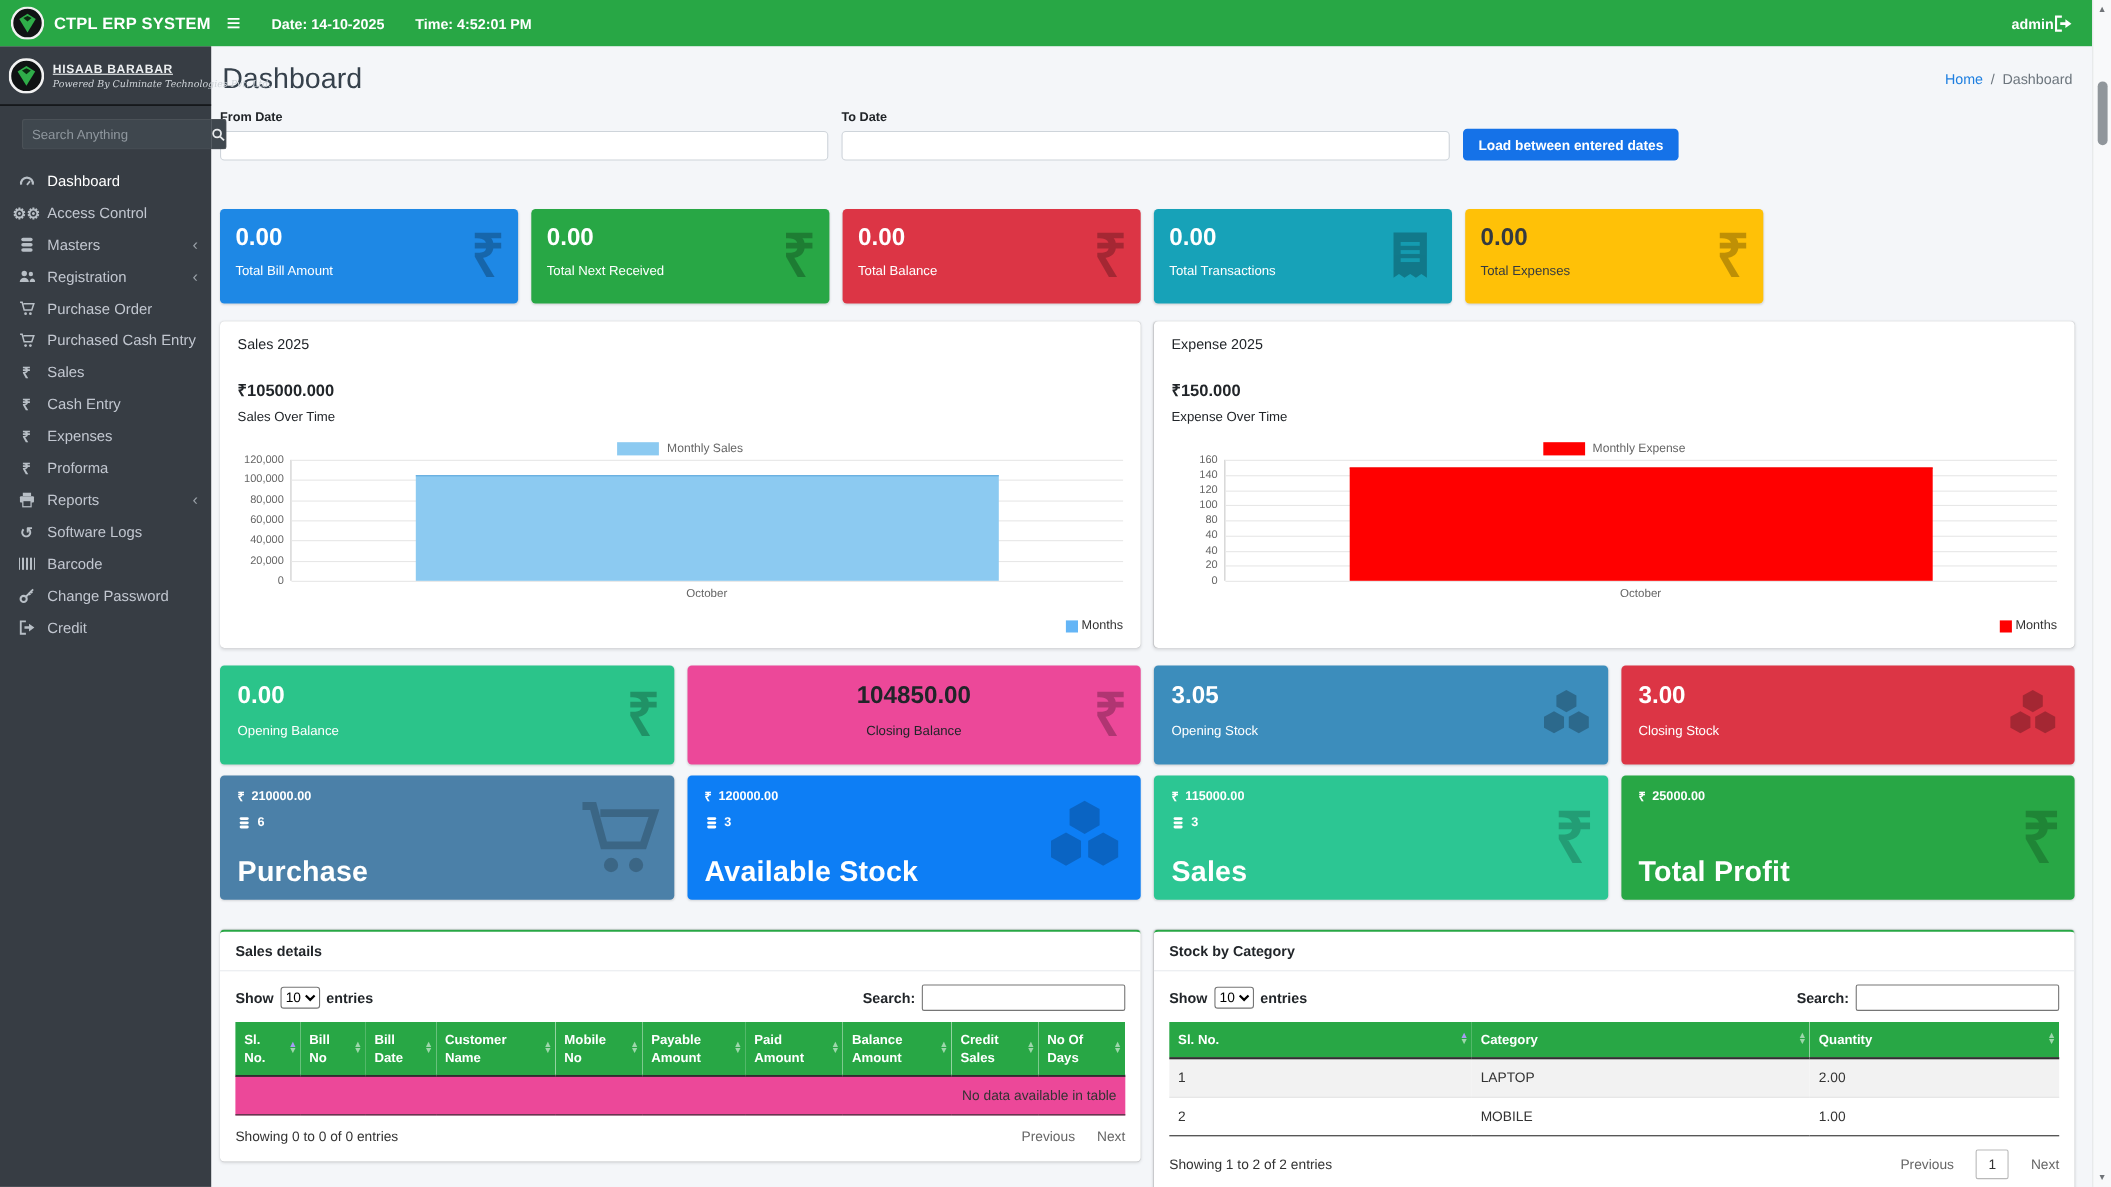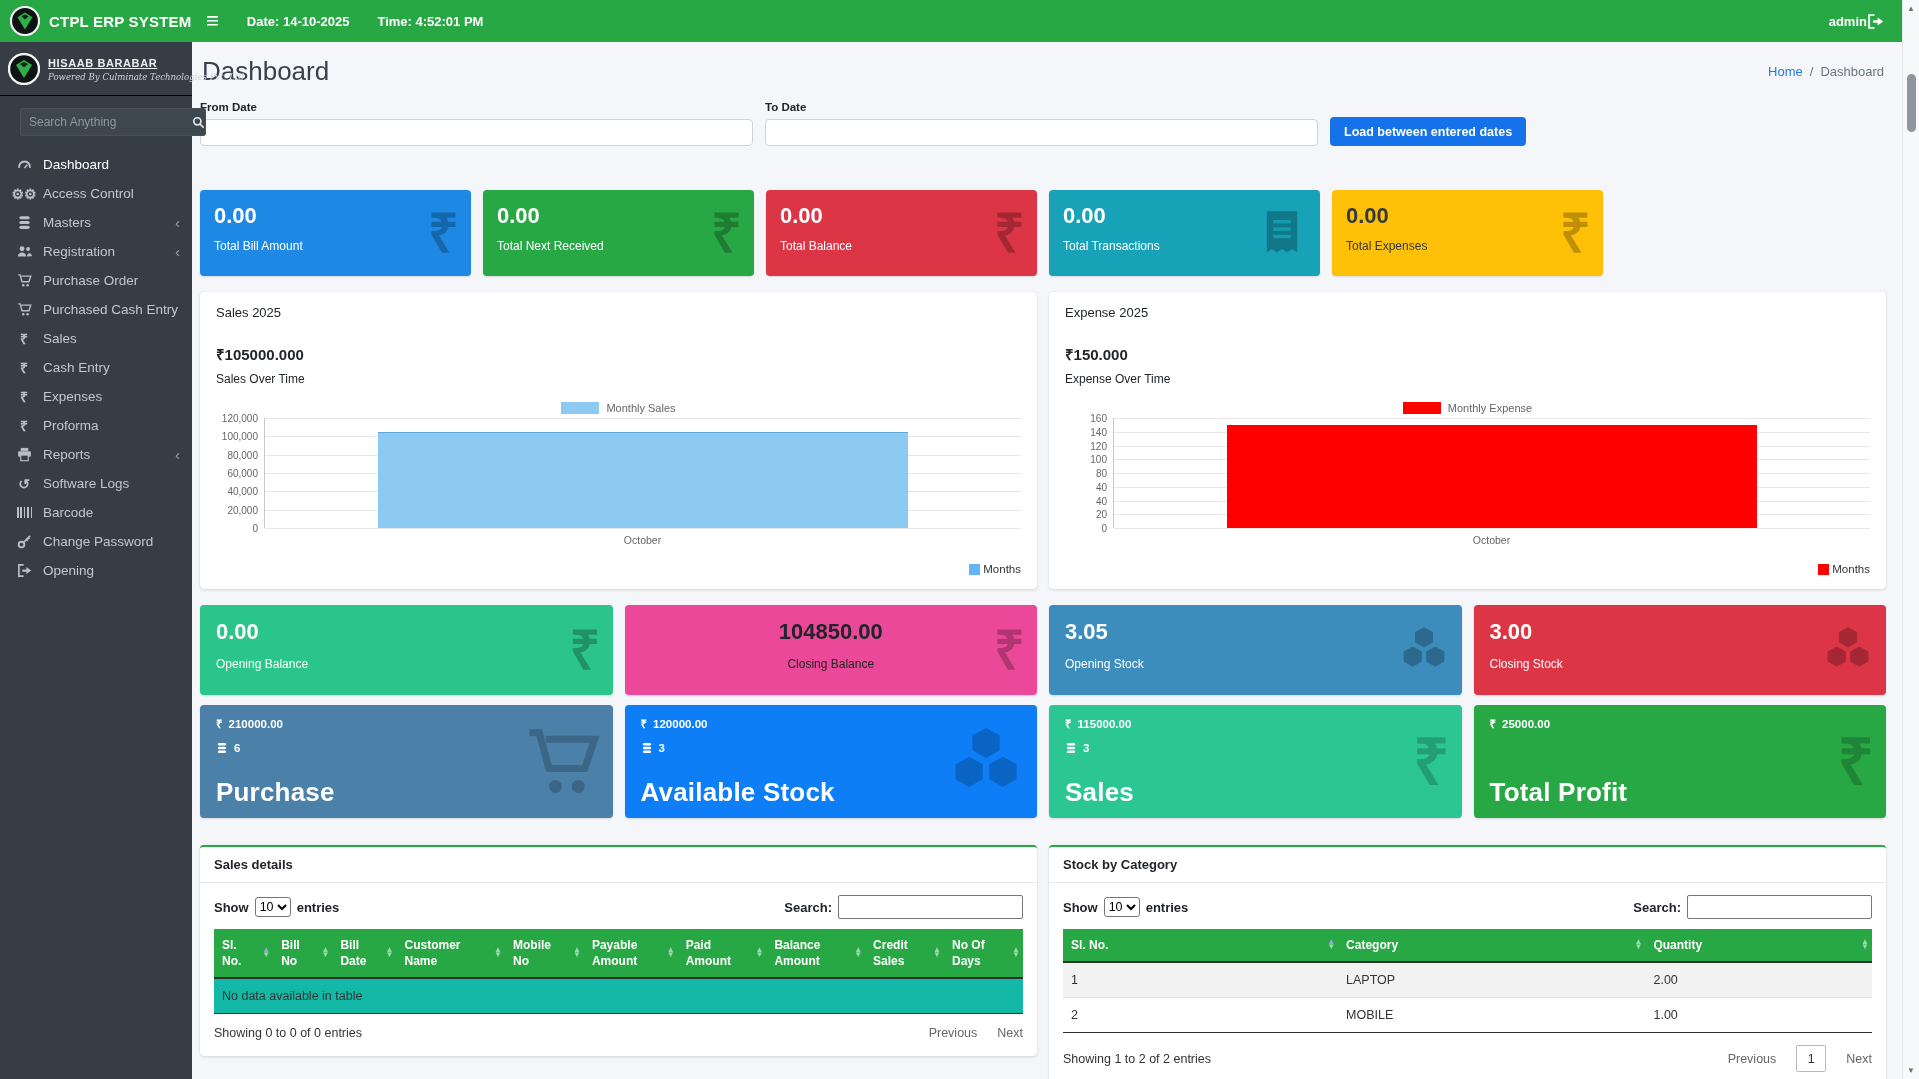--- a/index.html
+++ b/index.html
@@ -104,21 +104,21 @@
   .t-controls { display:flex; justify-content:space-between; align-items:center; padding:12px 14px 10px 14px; font-size:13px; font-weight:600; color:#212529; }
   .t-controls .left, .t-controls .right { display:flex; align-items:center; gap:6px; }
   .t-controls select { height:20px; font-size:12.5px; border:1px solid #767676; border-radius:3px; background:#fff; }
   .t-controls input { height:24px; width:185px; border:1px solid #767676; border-radius:2px; padding:0 6px; font-size:12.5px; outline:none; }
   table.dt { width:calc(100% - 28px); margin:0 14px; border-collapse:collapse; font-size:12.5px; border-bottom:1px solid #2f2f2f; }
   table.dt thead th { background:#28a745; color:#fff; text-align:left; font-size:12px; font-weight:700; padding:8px 15px 8px 8px; position:relative; line-height:1.35; border-bottom:2px solid #2f2f2f; vertical-align:middle; }
   .sorter { position:absolute; right:3px; top:50%; transform:translateY(-50%); display:flex; flex-direction:column; line-height:.62; font-size:8px; color:rgba(255,255,255,.55); }
   .sorter .up.on { color:#a89cf5; }
   table.dt tbody td { padding:10px 8px; color:#333; border-top:1px solid #e4e4e4; }
   tr.stripe td { background:#f2f2f2; }
-  td.empty { text-align:left; background:#14b8a6; }
+  td.empty { text-align:right; background:#ec4899; }
   .t-footer { display:flex; justify-content:space-between; align-items:center; padding:12px 14px 12px 14px; font-size:12.5px; color:#333; }
   .pager { display:flex; align-items:center; gap:20px; color:#666; }
   .pg-link { cursor:pointer; }
   .pg-num { min-width:30px; height:27px; border:1px solid #b9b9b9; background:#fff; display:flex; align-items:center; justify-content:center; color:#333; border-radius:2px; cursor:pointer; }
 
   
   .scrollbar { position:absolute; top:0; right:0; width:17px; height:1079px; background:#f8f9fa; border-left:1px solid #e4e6e8; z-index:10; }
   .sb-arrow { height:17px; display:flex; align-items:center; justify-content:center; font-size:8px; color:#6f7377; }
   .sb-arrow.down { position:absolute; bottom:0; left:0; right:0; }
   .sb-thumb { position:absolute; left:4px; width:9px; top:74px; height:58px; background:#90969b; border-radius:5px; }
@@ -285,21 +285,21 @@
         </span>
       <span>Change Password</span>
     </li>
     <li>
       <span class="mi">
           <svg viewBox="0 0 16 16">
             <path d="M7 2H2v12h5" fill="none" stroke="currentColor" stroke-width="1.8"></path>
             <path d="M10 4.2L15.2 8 10 11.8V9.2H5.6V6.8H10z" fill="currentColor"></path>
           </svg>
         </span>
-      <span>Opening</span>
+      <span>Credit</span>
     </li>
   </ul>
 </div>
 
 <div class="main">
 
   <div class="page-head">
     <div class="page-title">Dashboard</div>
     <div class="breadcrumb">
       <span class="bc-home">Home</span>

